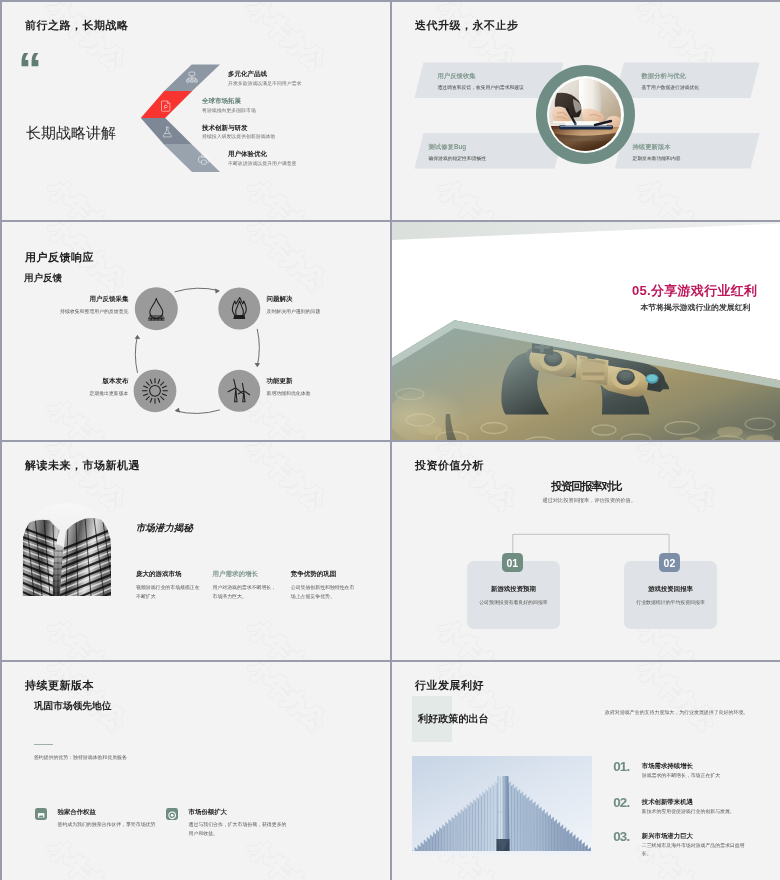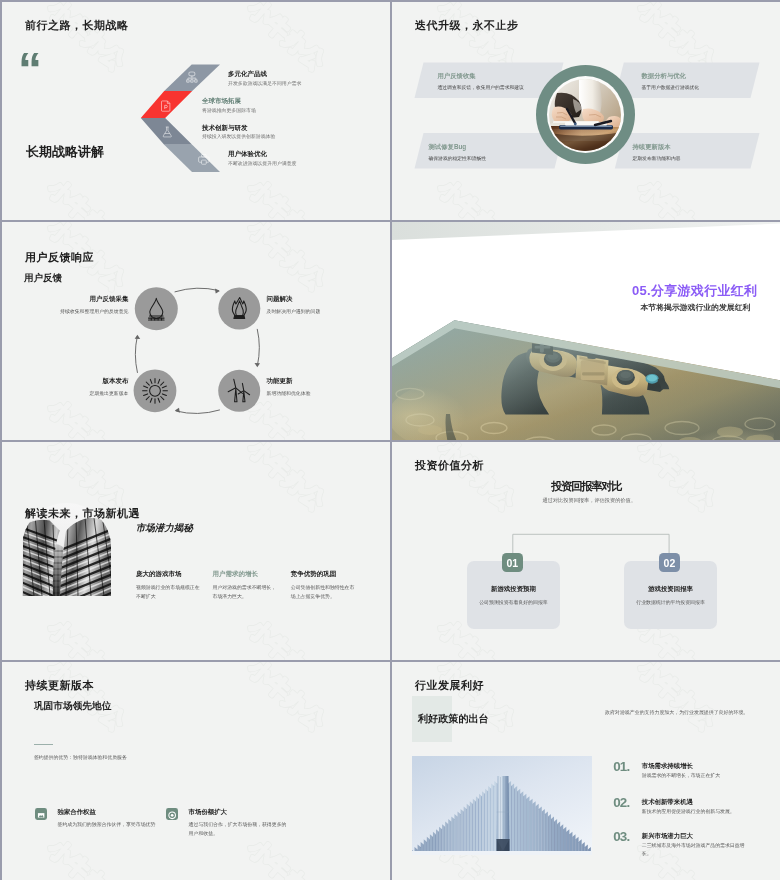--- a/index.html
+++ b/index.html
@@ -55,21 +55,21 @@
   </defs>
 </svg>
 
 <div class="grid">
 <div class="slide s1">
   <svg class="wm" viewBox="0 0 389 219">
         <use href="#wmpattern"></use>
       </svg>
   <div class="hdr" style="left:23.5px;top:16.3px;">前行之路，长期战略</div>
   <div style="position:absolute;left:16.6px;top:44.6px;font-size:48px;line-height:1;font-weight:700;color:#5f7d73;">“</div>
-  <div style="position:absolute;left:24.4px;top:141px;font-size:13px;font-weight:700;color:#1f1f1f;">长期战略讲解</div>
+  <div style="position:absolute;left:24.4px;top:122px;font-size:15px;font-weight:400;color:#1f1f1f;">长期战略讲解</div>
 
   <svg style="position:absolute;left:0;top:0;" width="389" height="219">
     <polygon points="189.7,62.5 218.0,62.5 190.2,89.0 162.2,89.0" fill="#8d97a4"></polygon>
     <polygon points="162.2,89.0 190.2,89.0 163.2,116.0 138.8,116.0" fill="#f83430"></polygon>
     <polygon points="138.8,116.0 163.2,116.0 190.2,142.8 162.2,142.8" fill="#7d8795"></polygon>
     <polygon points="162.2,142.8 190.2,142.8 218.0,170.0 190.0,170.0" fill="#99a3ae"></polygon>
     <g stroke="#ffffff" stroke-opacity=".5" fill="none" stroke-width="1.25">
       <g transform="translate(184.6,69.5) scale(0.88)">
         <rect x="2.5" y="0.5" width="7" height="4.5" rx="2.2"></rect>
         <path d="M6 5 V7.5 M1.5 7.5 H10.5 M1.5 7.5 V9.5 M6 7.5 V9.5 M10.5 7.5 V9.5"></path>
@@ -369,28 +369,28 @@
           <rect x="182" y="70" width="34" height="5" rx="2" fill="#9e8450"></rect>
           <path d="M178 46 L218 54 L218 58 L178 50 Z" fill="#9e8450" opacity=".55"></path>
           <path d="M300 78 Q312 84 314 96 L302 96 Q300 86 296 82 Z" fill="#1d2524"></path>
         </g>
         <path d="M60 98 Q62 120 72 134 L60 134 Q54 116 56 98 Z" fill="#0f1514" opacity=".55"></path>
         <rect width="394" height="126" fill="url(#s4haze)"></rect>
         <path d="M1.5 42.5 L64.5 4.3 L394 65 L394 73 L64.5 12.3 L1.5 50.5 Z" fill="#c2d2cb" opacity=".8"></path>
       </g>
     </svg>
   </div>
-  <div style="position:absolute;left:240.5px;top:60px;font-size:13px;font-weight:700;color:#8b5cf6;letter-spacing:.3px;white-space:nowrap;">05.分享游戏行业红利</div>
+  <div style="position:absolute;left:240.5px;top:60px;font-size:13px;font-weight:700;color:#be185d;letter-spacing:.3px;white-space:nowrap;">05.分享游戏行业红利</div>
   <div style="position:absolute;left:249px;top:80px;font-size:7.85px;font-weight:700;color:#3a3a3a;white-space:nowrap;">本节将揭示游戏行业的发展红利</div>
 </div>
 <div class="slide s5">
   <svg class="wm" viewBox="0 0 389 219">
         <use href="#wmpattern"></use>
       </svg>
-  <div class="hdr" style="left:23.5px;top:16.3px;margin-top:48px;">解读未来，市场新机遇</div>
+  <div class="hdr" style="left:23.5px;top:16.3px;">解读未来，市场新机遇</div>
 
   <div style="position:absolute;left:20.6px;top:61.8px;width:88.6px;height:92.3px;border-radius:44px 44px 0 0;overflow:hidden;">
     <svg width="89" height="93" viewBox="0 0 89 93" preserveAspectRatio="none">
       <defs>
         <linearGradient id="s5sky" x1="0" y1="0" x2="0" y2="1">
               <stop offset="0" stop-color="#f7f7f7"></stop>
               <stop offset=".55" stop-color="#ededed"></stop>
               <stop offset="1" stop-color="#d8d8d8"></stop>
             </linearGradient>
         <linearGradient id="s5l" x1="0" y1="0" x2="1" y2=".25">

